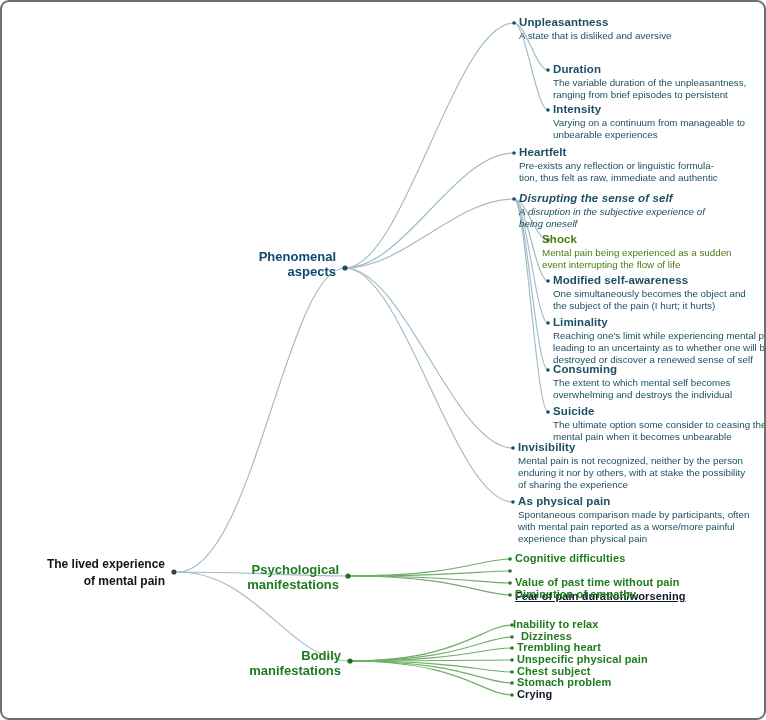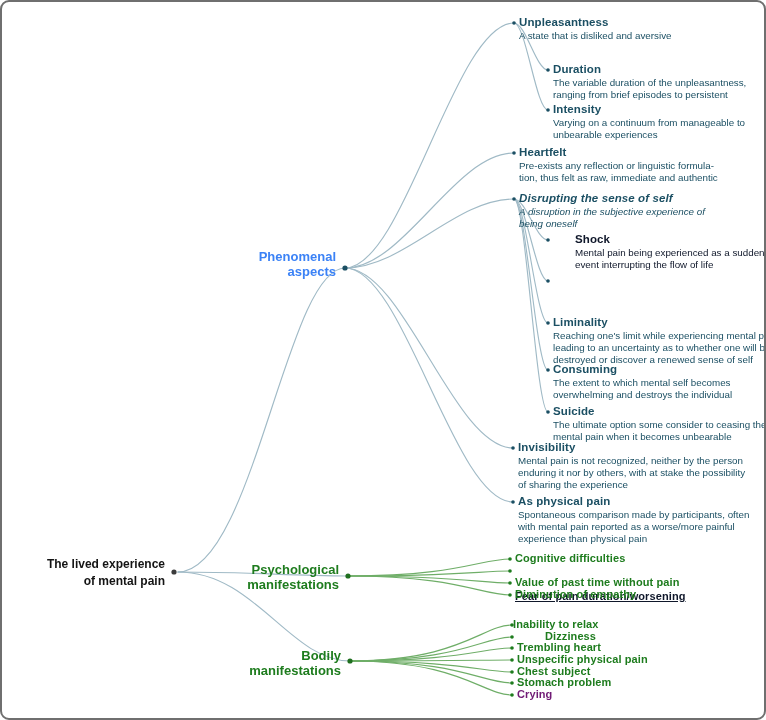--- a/index.html
+++ b/index.html
@@ -75,21 +75,21 @@
       <circle cx="510" cy="658" r="1.8" fill="#1e7c1e"></circle>
       <circle cx="510" cy="670" r="1.8" fill="#1e7c1e"></circle>
       <circle cx="510" cy="681" r="1.8" fill="#1e7c1e"></circle>
       <circle cx="510" cy="693" r="1.8" fill="#1e7c1e"></circle>
     </svg>
   <div id="labels">
       <div class="branch-label root-label" style="right: 599px; top: 554px; color: rgb(20, 20, 20);">
         <span class="ln">The lived experience</span>
         <span class="ln">of mental pain</span>
       </div>
-      <div class="branch-label hub-label" style="right: 428px; top: 248px; color: #3b82f6; margin-left: 32px;">
+      <div class="branch-label hub-label" style="right: 428px; top: 248px; color: #0c4a6e; margin-left: 32px;">
         <span class="ln">Phenomenal</span>
         <span class="ln">aspects</span>
       </div>
       <div class="branch-label hub-label" style="right: 425px; top: 561px; color: rgb(30, 124, 30);">
         <span class="ln">Psychological</span>
         <span class="ln">manifestations</span>
       </div>
       <div class="branch-label hub-label" style="right: 423px; top: 647px; color: rgb(30, 124, 30); margin-left: 16px;">
         <span class="ln">Bodily</span>
         <span class="ln">manifestations</span>
@@ -121,28 +121,33 @@
           <div>tion, thus felt as raw, immediate and authentic</div>
         </div>
       </div>
       <div class="node" style="left: 517px; top: 190px; color: rgb(27, 79, 99); font-style: italic;">
         <div class="title">Disrupting the sense of self</div>
         <div class="desc">
           <div>A disruption in the subjective experience of</div>
           <div>being oneself</div>
         </div>
       </div>
-      <div class="node" style="left: 573px; top: 231px; color: #0f172a;">
+      <div class="node" style="left: 540px; top: 231px; color: #4d7c0f;">
         <div class="title">Shock</div>
         <div class="desc">
           <div>Mental pain being experienced as a sudden</div>
           <div>event interrupting the flow of life</div>
         </div>
       </div>
       <div class="node" style="left: 551px; top: 272px; color: rgb(27, 79, 99);">
+        <div class="title">Modified self-awareness</div>
+        <div class="desc">
+          <div>One simultaneously becomes the object and</div>
+          <div>the subject of the pain (I hurt; it hurts)</div>
+        </div>
       </div>
       <div class="node" style="left: 551px; top: 314px; color: rgb(27, 79, 99);">
         <div class="title">Liminality</div>
         <div class="desc">
           <div>Reaching one's limit while experiencing mental pain,</div>
           <div>leading to an uncertainty as to whether one will be</div>
           <div>destroyed or discover a renewed sense of self</div>
         </div>
       </div>
       <div class="node" style="left: 551px; top: 361px; color: rgb(27, 79, 99);">
@@ -183,32 +188,32 @@
       </div>
       <div class="node" style="left: 513px; top: 574px; color: rgb(30, 124, 30);">
         <div class="leaf-title">Value of past time without pain</div>
       </div>
       <div class="node" style="left: 513px; top: 586px; color: rgb(30, 124, 30);">
         <div class="leaf-title">Diminution of empathy</div>
       </div>
       <div class="node" style="left: 511px; top: 616px; color: rgb(30, 124, 30);">
         <div class="leaf-title">Inability to relax</div>
       </div>
-      <div class="node" style="left: 543px; top: 628px; color: rgb(30, 124, 30);">
+      <div class="node" style="left: 519px; top: 628px; color: rgb(30, 124, 30);">
         <div class="leaf-title">Dizziness</div>
       </div>
       <div class="node" style="left: 515px; top: 639px; color: rgb(30, 124, 30);">
         <div class="leaf-title">Trembling heart</div>
       </div>
       <div class="node" style="left: 515px; top: 651px; color: rgb(30, 124, 30);">
         <div class="leaf-title">Unspecific physical pain</div>
       </div>
       <div class="node" style="left: 515px; top: 663px; color: rgb(30, 124, 30);">
         <div class="leaf-title">Chest subject</div>
       </div>
       <div class="node" style="left: 515px; top: 674px; color: rgb(30, 124, 30);">
         <div class="leaf-title">Stomach problem</div>
       </div>
-      <div class="node" style="left: 515px; top: 686px; color: #701a75;">
+      <div class="node" style="left: 515px; top: 686px; color: #0f172a;">
         <div class="leaf-title">Crying</div>
       </div>
     </div>
 </div>
 
 </body></html>

